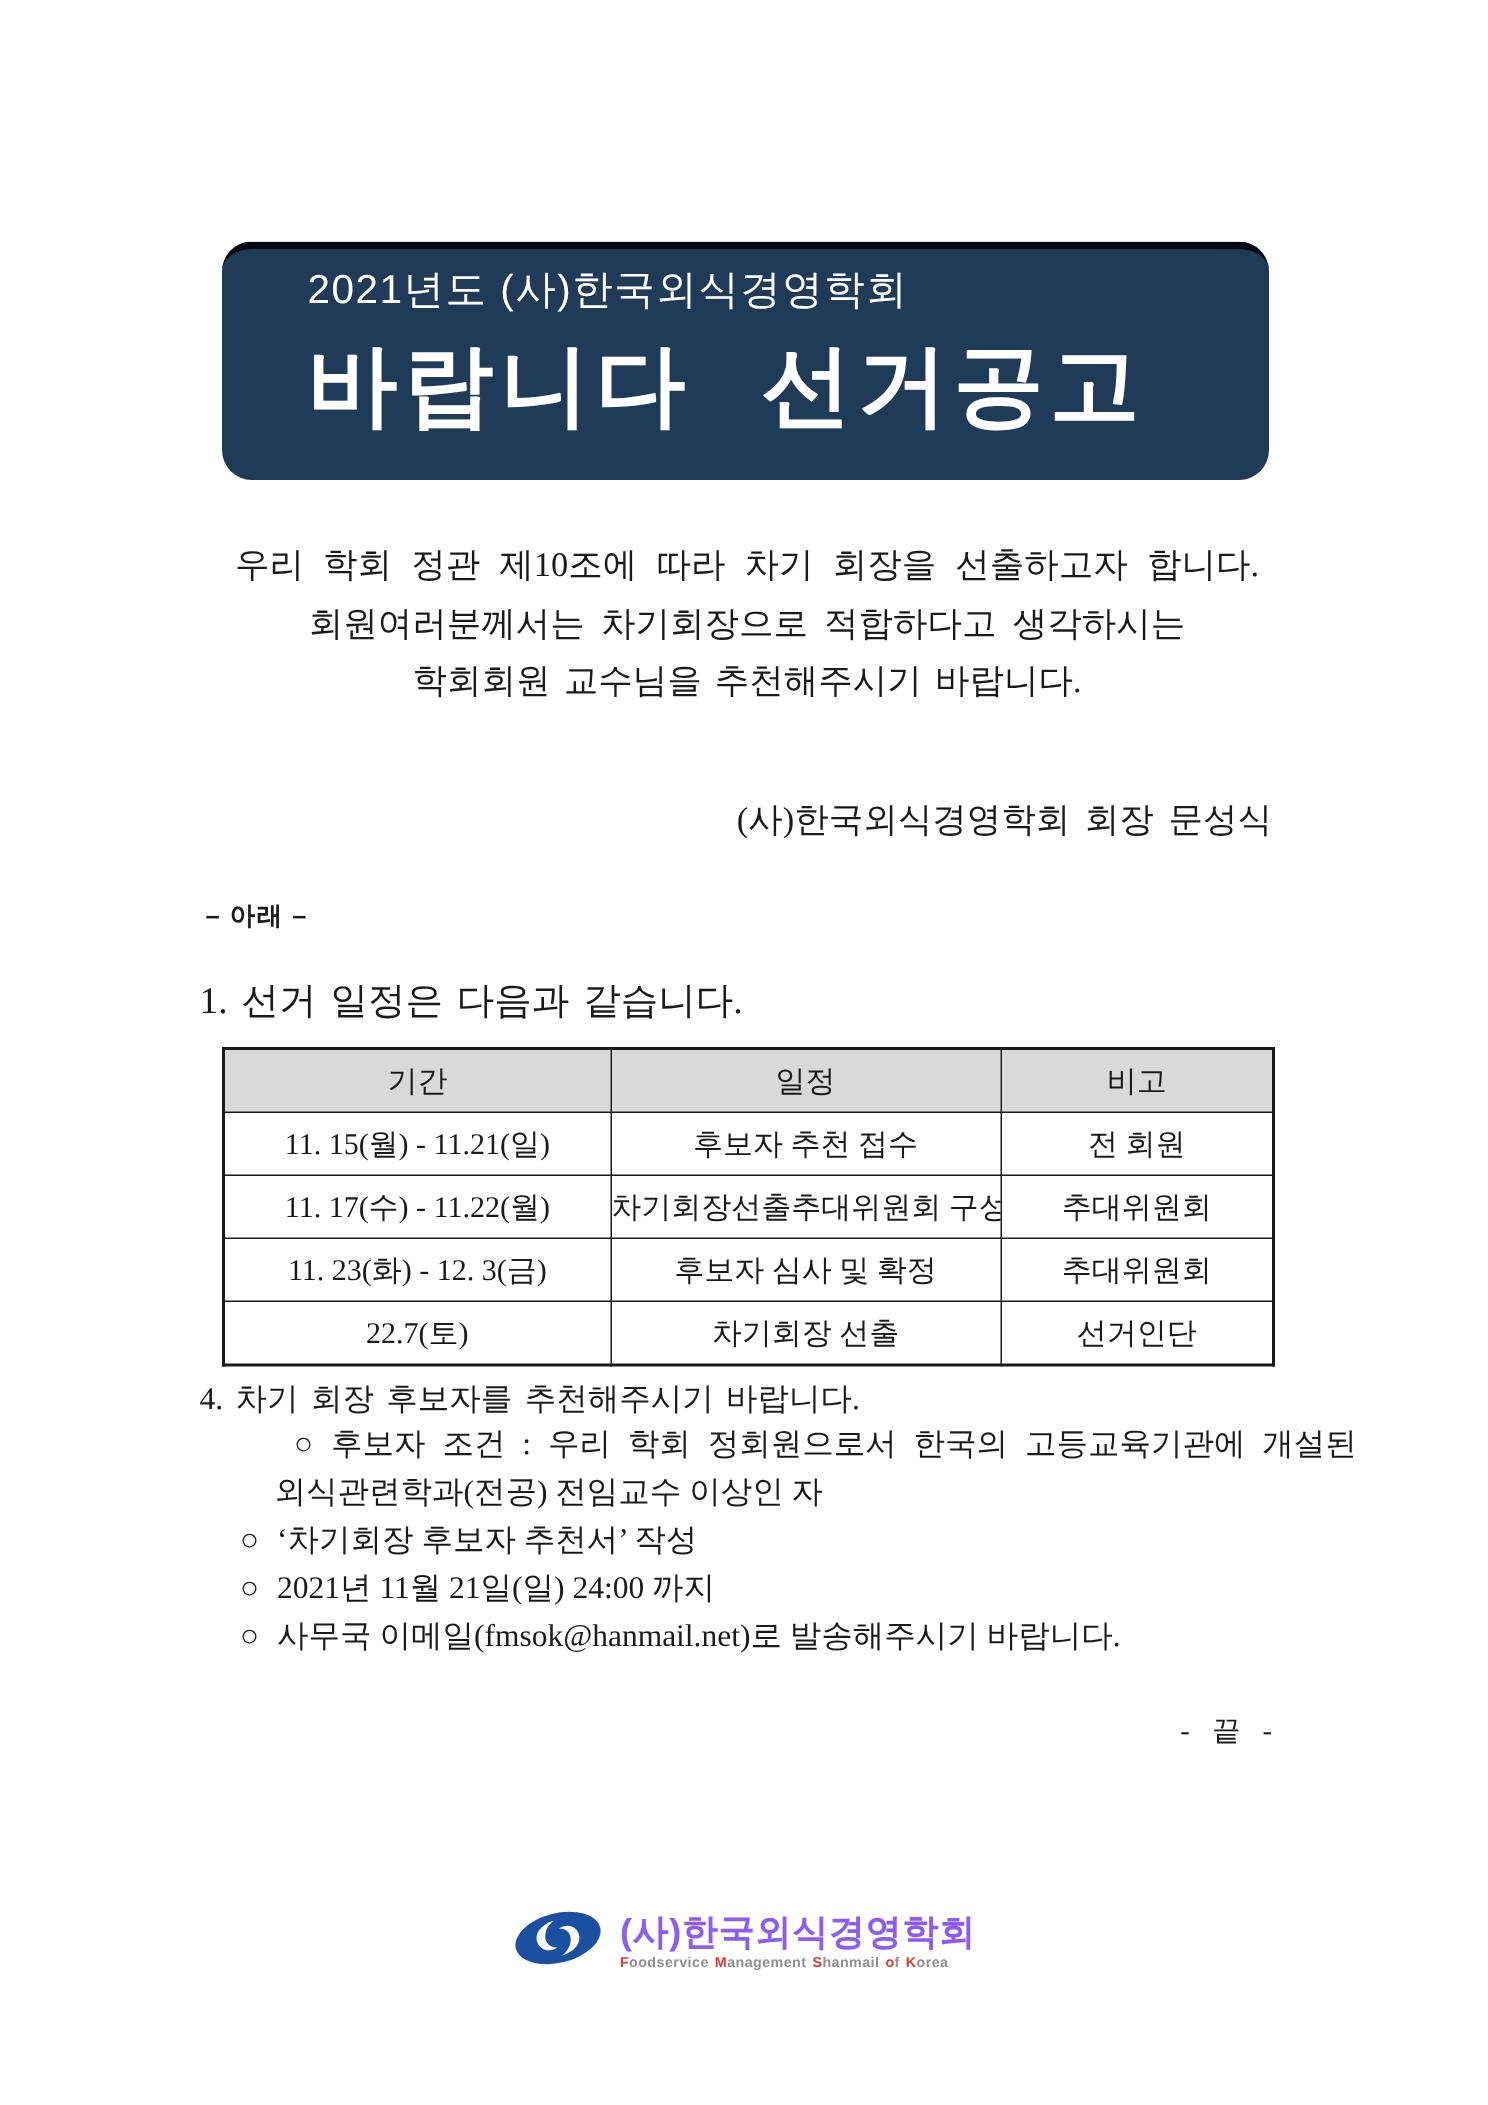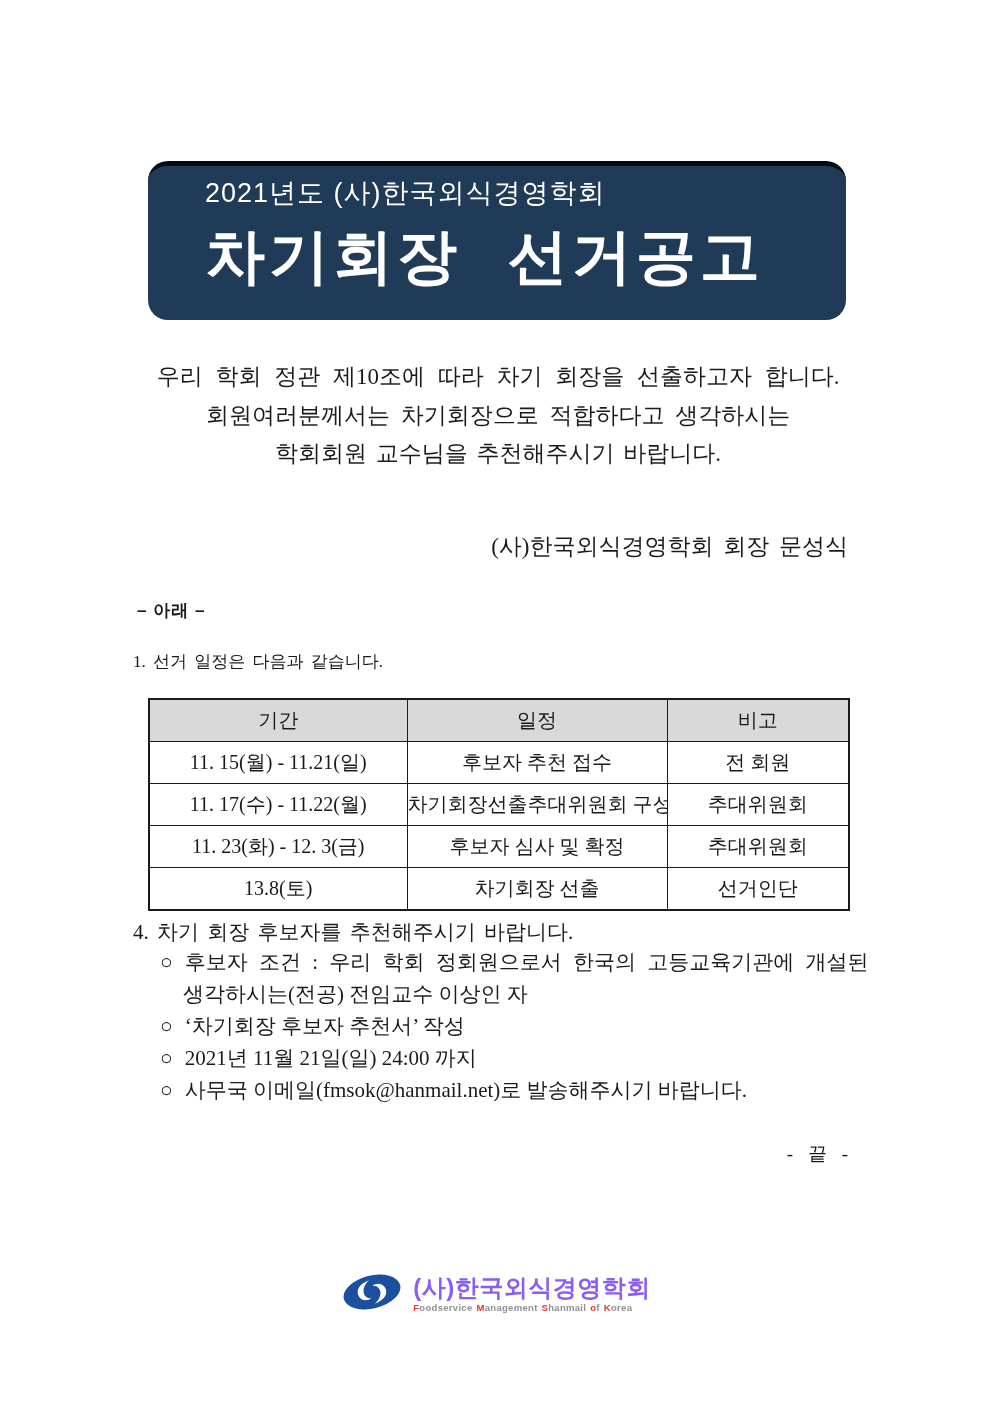--- a/index.html
+++ b/index.html
@@ -42,21 +42,21 @@
   .signoff{
     position:absolute;left:148px;top:531px;width:700px;
     text-align:right;font-size:23px;word-spacing:4px;
   }
   
   .below{
     position:absolute;left:137px;top:599px;
     font-size:17px;font-weight:bold;letter-spacing:1px;
     font-family:"Liberation Sans","DejaVu Sans",sans-serif;
   }
-  .h-item1{position:absolute;left:133px;top:650px;font-size:17px;word-spacing:3px;}
+  .h-item1{position:absolute;left:133px;top:650px;font-size:25px;word-spacing:3px;}
   .h-item2{position:absolute;left:133px;top:918px;font-size:21px;word-spacing:3px;}
   
   .sched{
     position:absolute;left:148px;top:698px;width:700px;
     border-collapse:collapse;table-layout:fixed;
     border:2px solid #1a1a1a;
     font-size:20px;
   }
   .sched th,.sched td{
     border:1px solid #1a1a1a;
@@ -70,21 +70,21 @@
   .col-period{width:258px;}
   .col-event{width:260px;}
   .col-note{width:182px;}
   
   .bullets{
     position:absolute;left:160px;top:946px;width:688px;
     font-size:21px;line-height:32px;
   }
   .bullet-line{white-space:nowrap;}
   .bullet-line .marker{margin-right:12px;}
-  .justify1{word-spacing:6px;}
+  .justify1{word-spacing:6px;margin-left:36px;}
   .cont-line{padding-left:23px;}
   
   .endlabel{
     position:absolute;left:148px;top:1141px;width:700px;
     text-align:right;font-size:19px;word-spacing:10px;
   }
   
   .footer{
     position:absolute;left:0;top:1272px;width:992px;
     display:flex;justify-content:center;align-items:center;gap:10px;
@@ -102,21 +102,21 @@
   }
   .tagline .initial{color:#e0392e;}
 </style>
 </head>
 <body>
 
 <div class="page">
 
   <div class="banner">
     <div class="banner-sub">2021년도 (사)한국외식경영학회</div>
-    <div class="banner-title">차기회장 선거공고</div>
+    <div class="banner-title">바랍니다 선거공고</div>
   </div>
 
   <div class="greeting">
     <div class="g1">우리 학회 정관 제10조에 따라 차기 회장을 선출하고자 합니다.</div>
     <div class="g2">회원여러분께서는 차기회장으로 적합하다고 생각하시는</div>
     <div class="g3">학회회원 교수님을 추천해주시기 바랍니다.</div>
   </div>
   <div class="signoff">(사)한국외식경영학회 회장 문성식</div>
 
   <div class="below">– 아래 –</div>
@@ -146,34 +146,34 @@
         <td>11. 17(수) - 11.22(월)</td>
         <td>차기회장선출추대위원회 구성</td>
         <td>추대위원회</td>
       </tr>
       <tr>
         <td>11. 23(화) - 12. 3(금)</td>
         <td>후보자 심사 및 확정</td>
         <td>추대위원회</td>
       </tr>
       <tr>
-        <td>13.8(토)</td>
+        <td>22.7(토)</td>
         <td>차기회장 선출</td>
         <td>선거인단</td>
       </tr>
     </tbody>
   </table>
 
   <div class="h-item2">4. 차기 회장 후보자를 추천해주시기 바랍니다.</div>
 
   <div class="bullets">
     <div class="bullet-line justify1">
       <span class="marker">○</span><span>후보자 조건 : 우리 학회 정회원으로서 한국의 고등교육기관에 개설된</span>
     </div>
-    <div class="cont-line">생각하시는(전공) 전임교수 이상인 자</div>
+    <div class="cont-line">외식관련학과(전공) 전임교수 이상인 자</div>
     <div class="bullet-line">
       <span class="marker">○</span><span>‘차기회장 후보자 추천서’ 작성</span>
     </div>
     <div class="bullet-line">
       <span class="marker">○</span><span>2021년 11월 21일(일) 24:00 까지</span>
     </div>
     <div class="bullet-line">
       <span class="marker">○</span><span>사무국 이메일(fmsok@hanmail.net)로 발송해주시기 바랍니다.</span>
     </div>
   </div>

